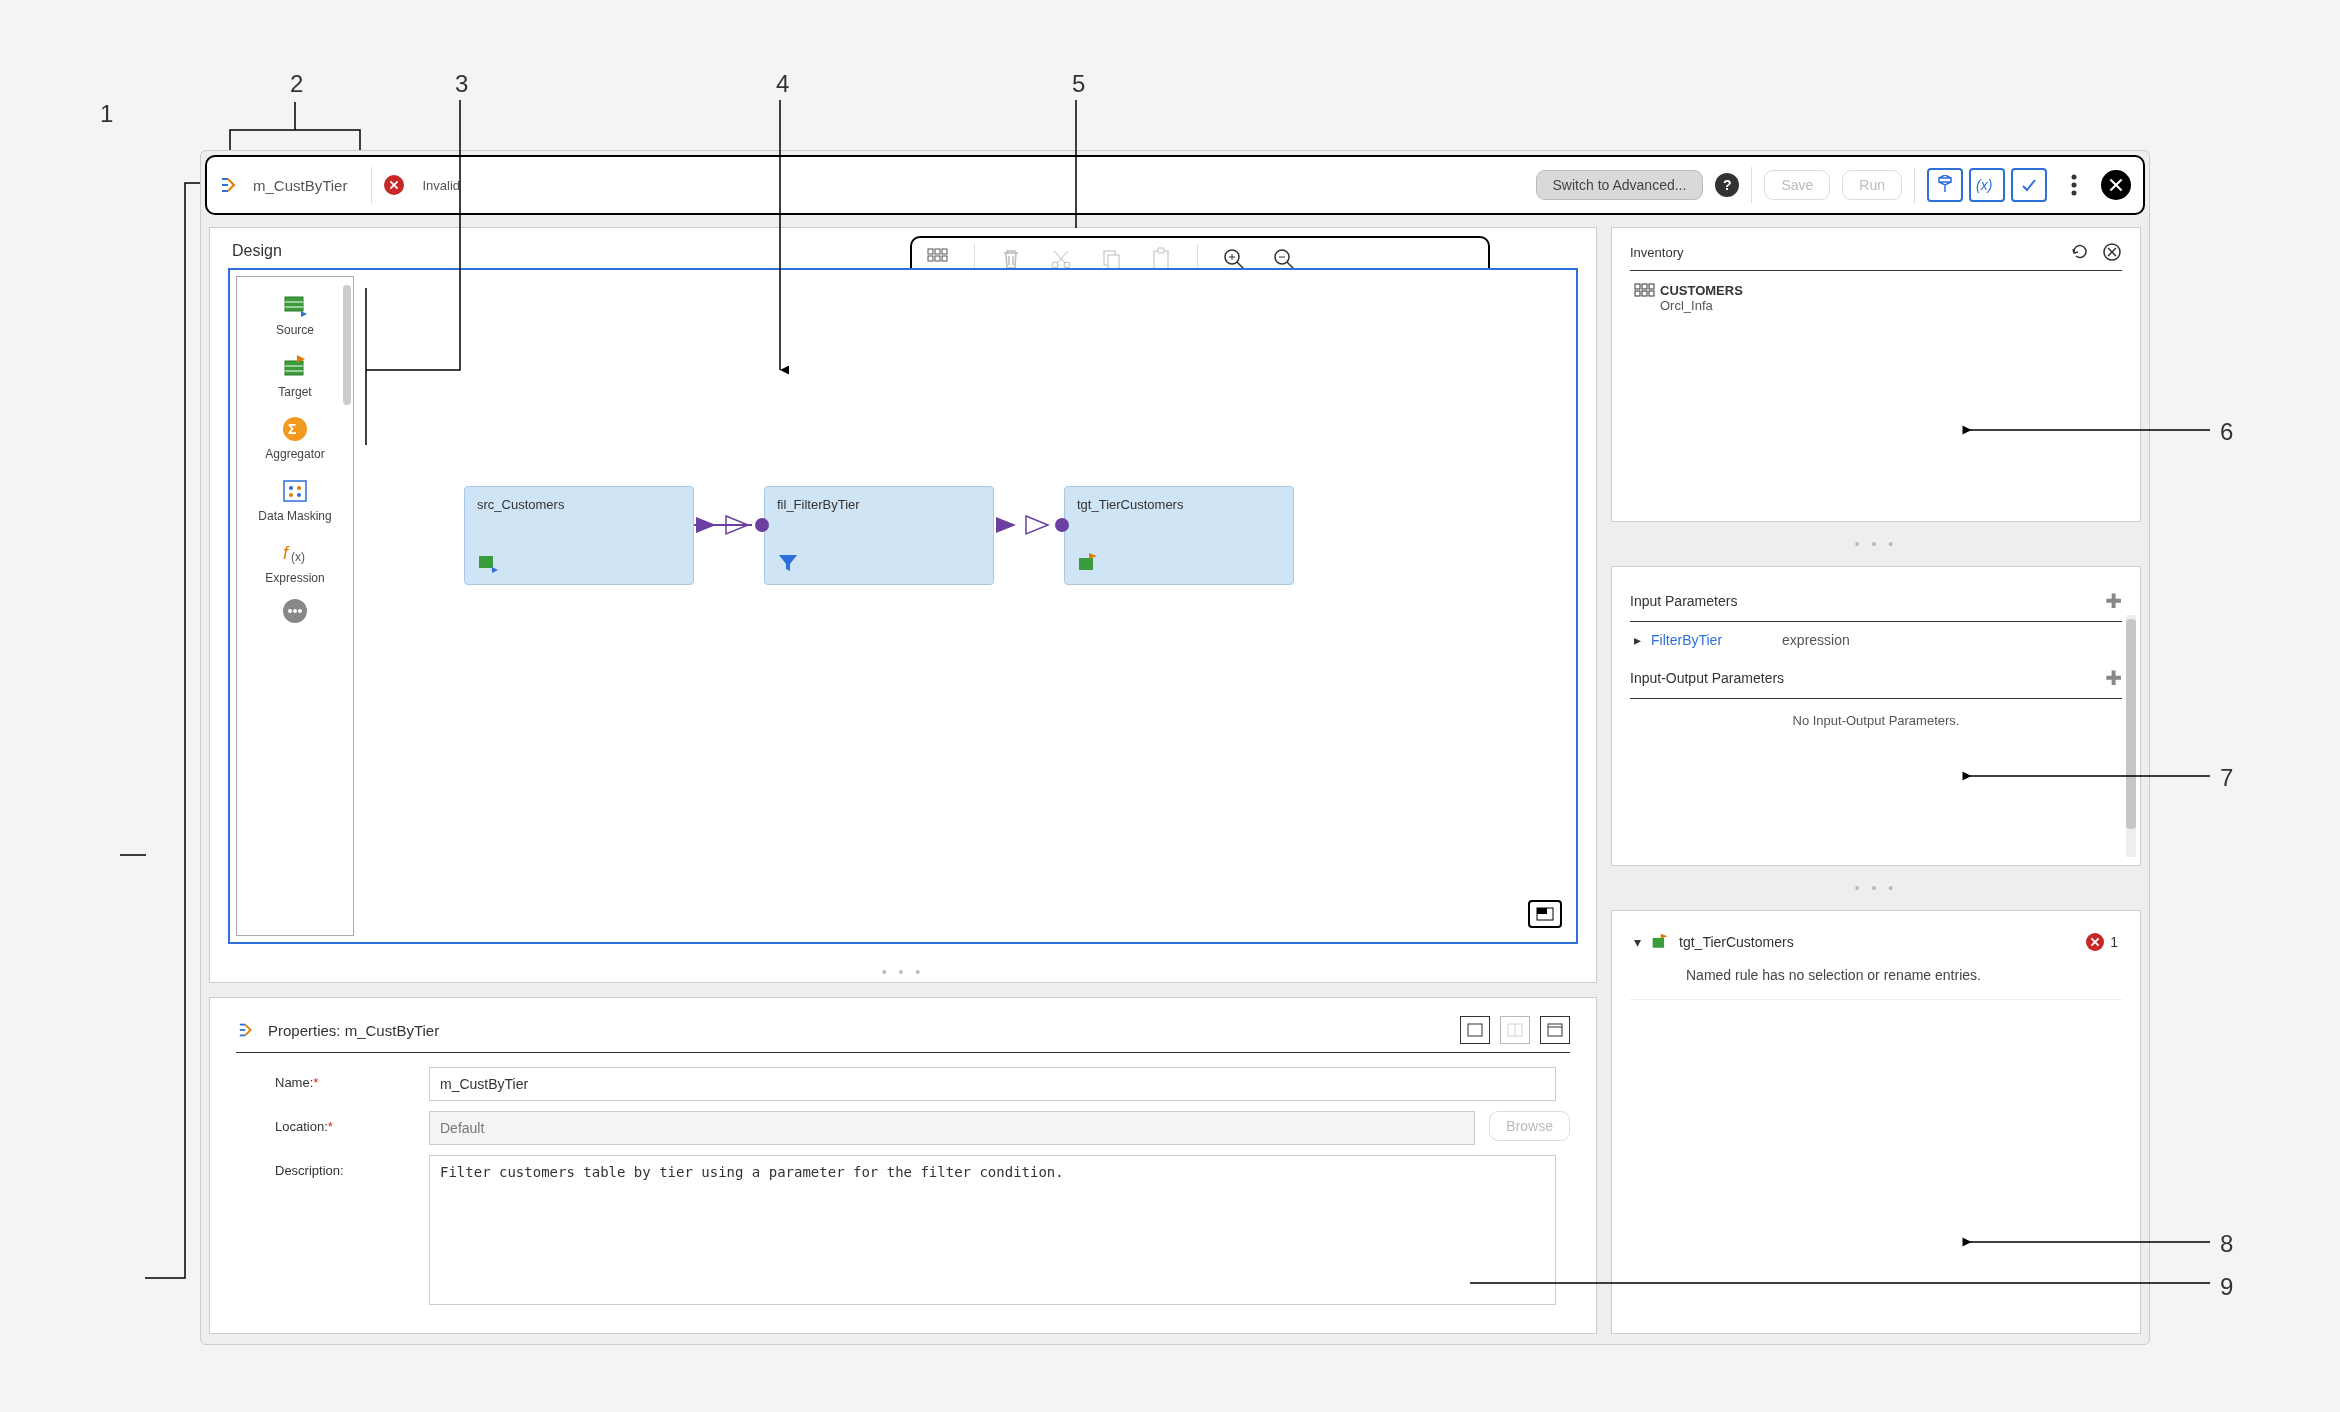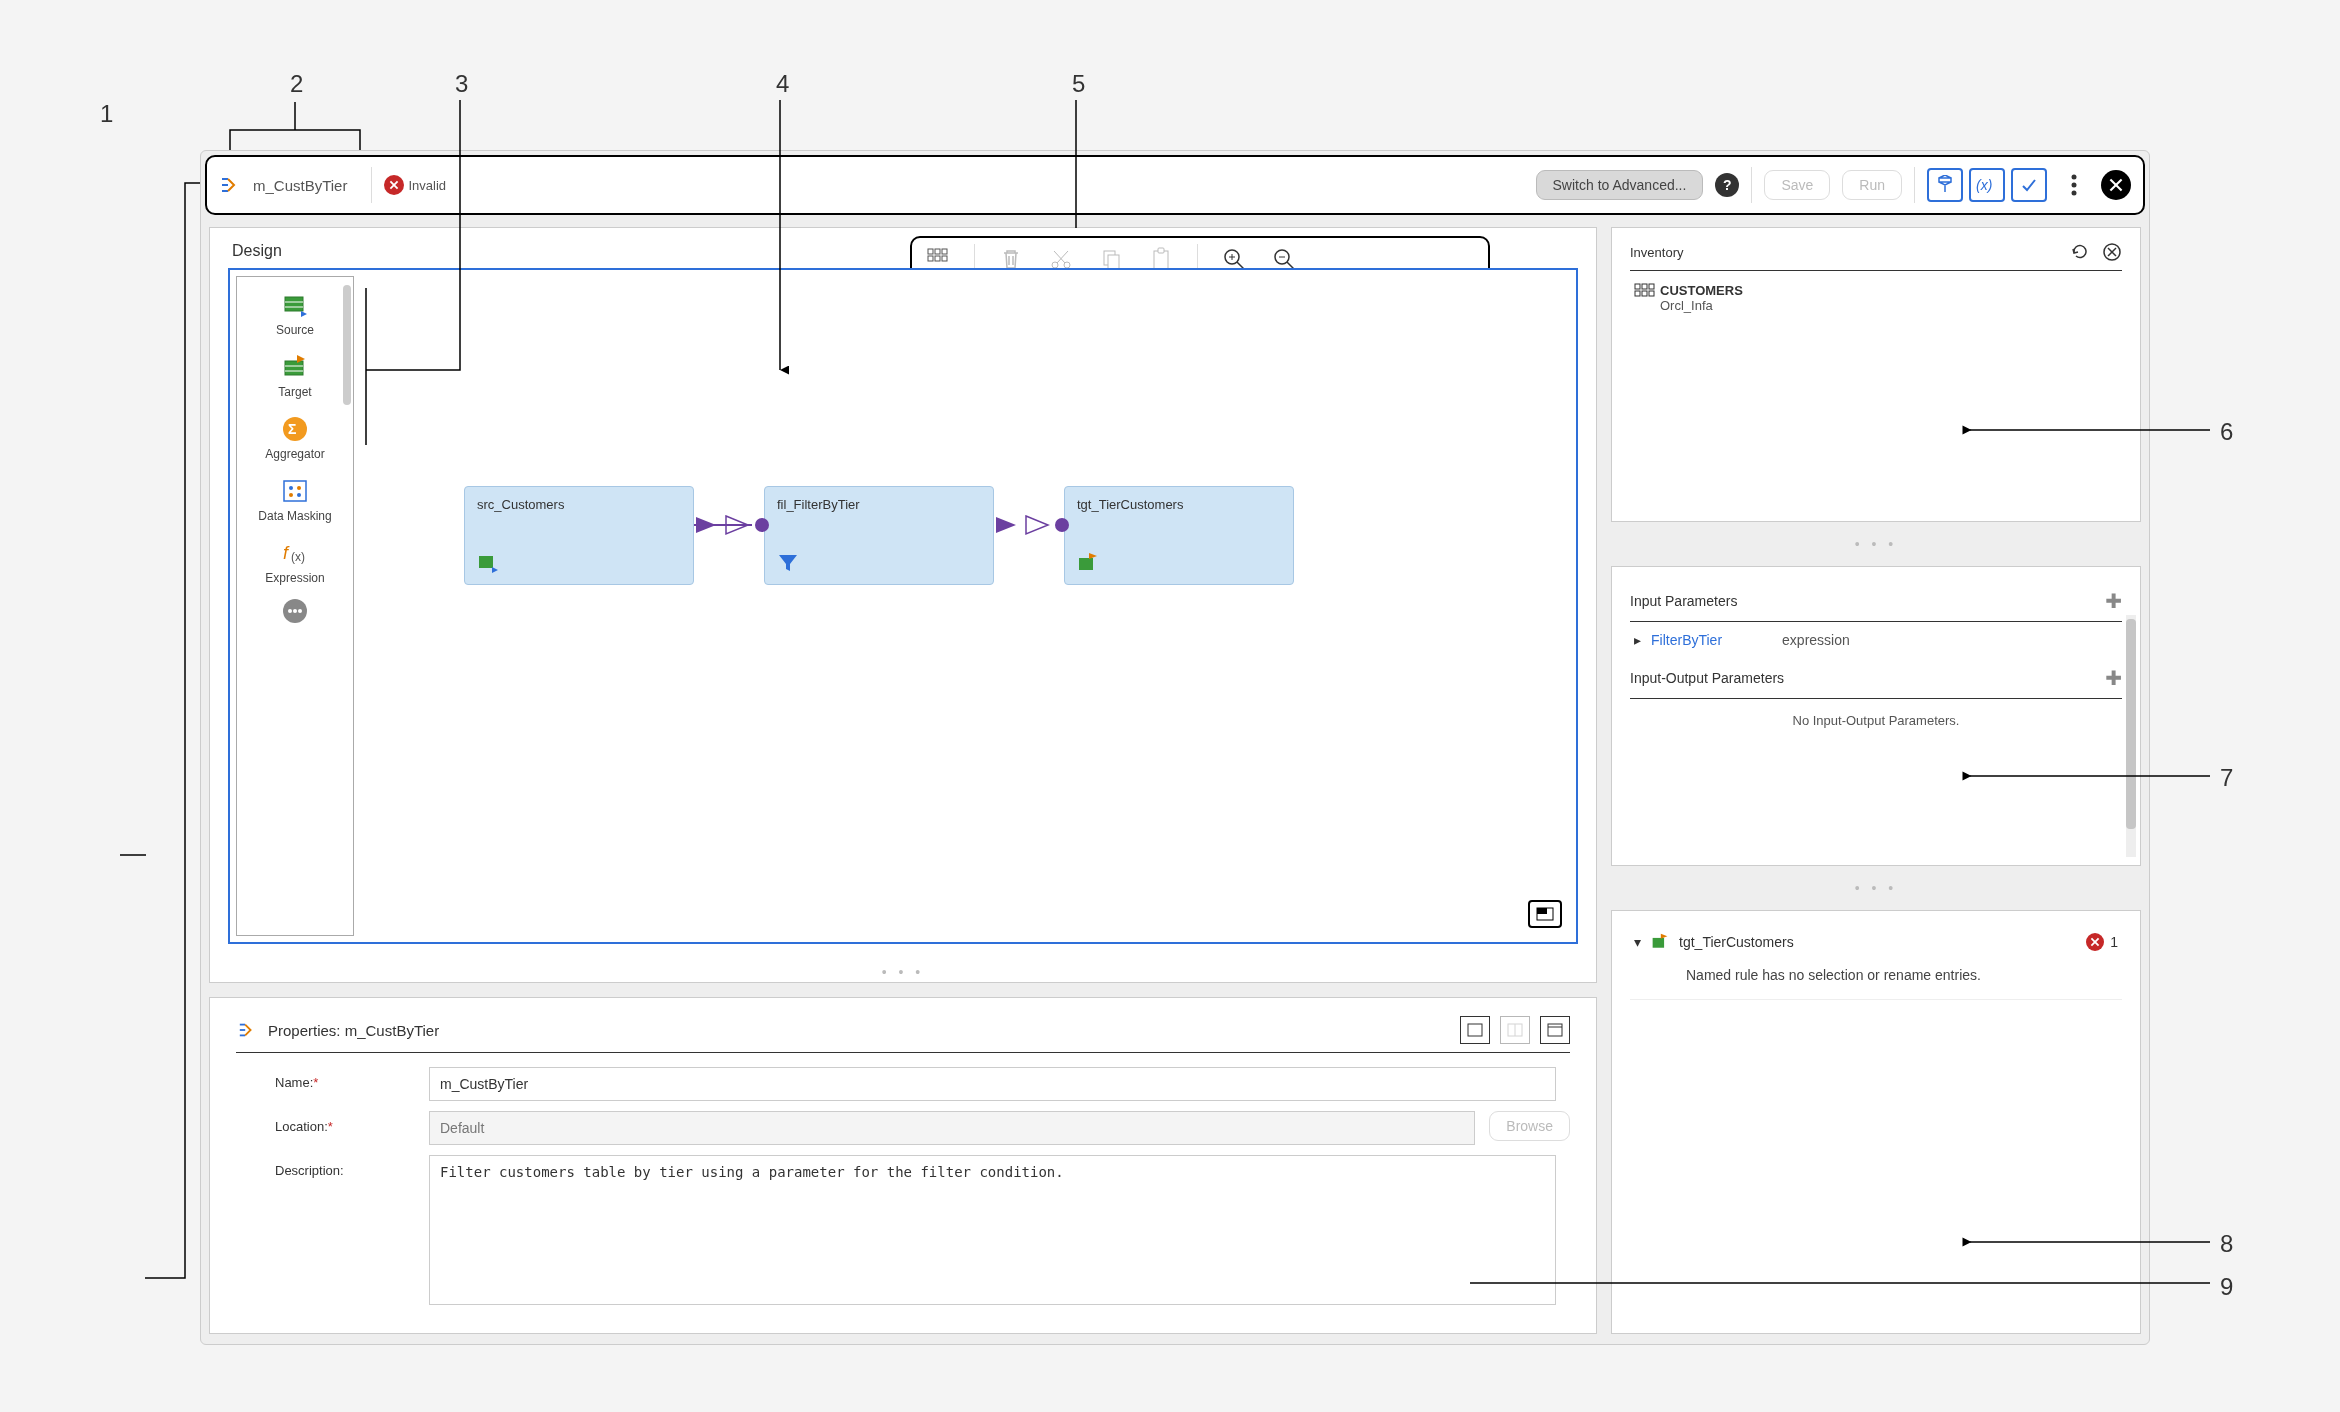--- a/index.html
+++ b/index.html
@@ -62,21 +62,21 @@
   }
   .mapping-title {
     font-size: 15px;
     color: #555;
     padding-right: 12px;
   }
   .sep-v {
     width: 1px; height: 36px; background: #ddd;
   }
   .status-pill {
-    display: flex; align-items: center; gap: 4px; color: #555;
+    display: flex; align-items: center; gap: 18px; color: #555;
   }
   .err-circle {
     width: 20px; height: 20px; border-radius: 50%; background: #c62828; display: inline-flex; align-items: center; justify-content: center;
   }
   .err-circle svg { width: 12px; height: 12px; }
   .spacer { flex: 1; }
   .btn {
     border: 1px solid #999;
     background: #fff;
     color: #444;

